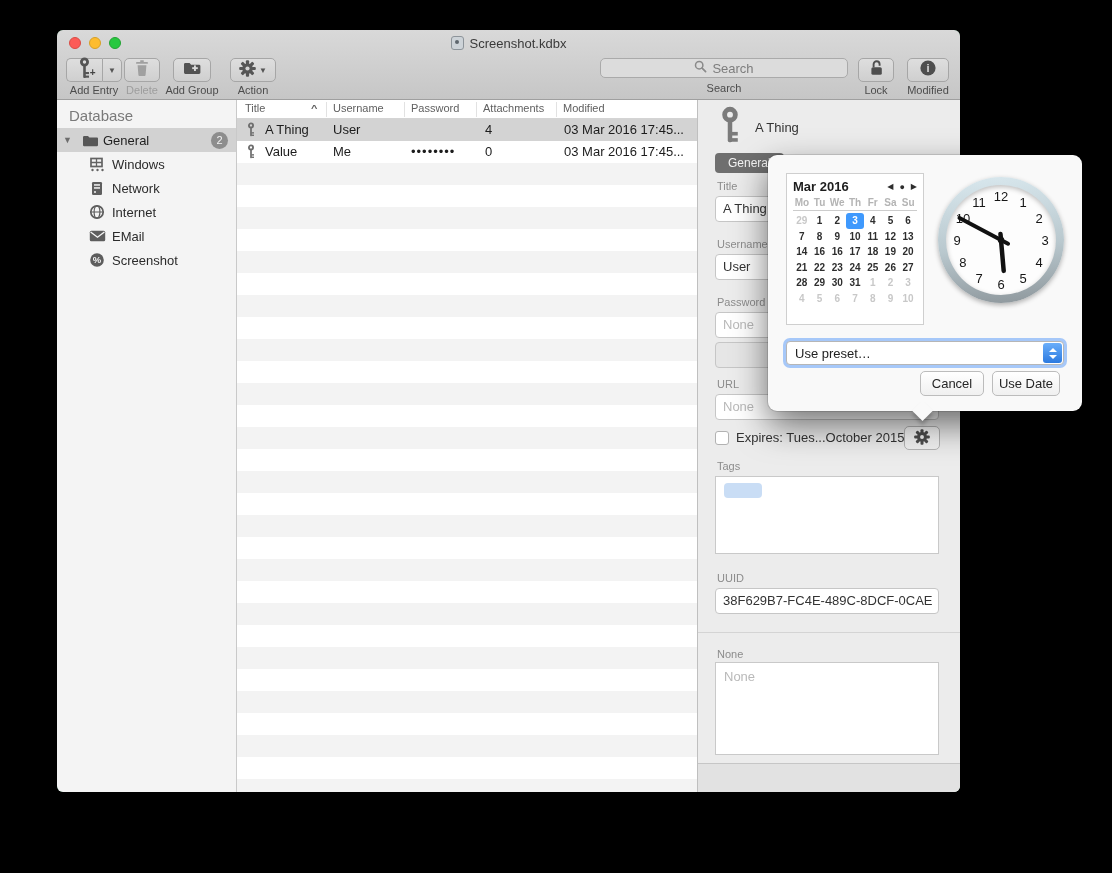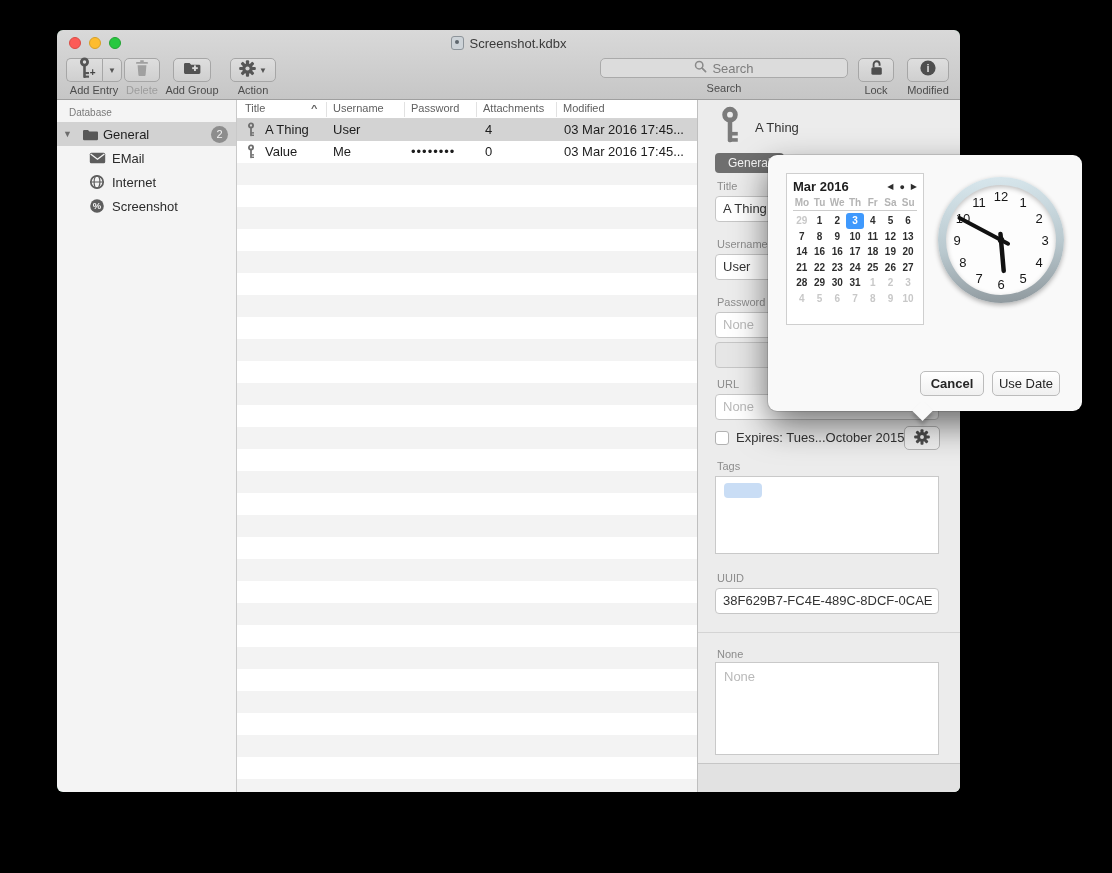--- a/index.html
+++ b/index.html
@@ -36,21 +36,21 @@
     background:linear-gradient(#dedede,#cfcfcf);display:flex;align-items:center;justify-content:center;font-size:8px;color:#555;}
   .chev{font-size:8px;color:#555;margin-left:3px;}
   .searchwrap{position:absolute;left:543px;top:2px;width:248px;text-align:center;}
   .searchfield{height:20px;border:1px solid #aaa;border-radius:5px;background:#dcdcdc;
     display:flex;align-items:center;justify-content:center;gap:5px;font-size:13px;color:#7d7d7d;}
   .toollabel{margin-top:4px;font-size:11px;color:#4c4c4c;}
 
   
   .content{position:absolute;left:0;top:70px;right:0;bottom:0;display:flex;}
   .sidebar{width:180px;background:#f4f4f4;border-right:1px solid #c9c9c9;padding-top:7px;position:relative;}
-  .sb-header{font-size:10px;color:#7a7a7a;margin:0 0 4px 12px;}
+  .sb-header{font-size:15px;color:#7a7a7a;margin:0 0 4px 12px;}
   .sb-root{height:24px;display:flex;align-items:center;background:#d2d2d2;position:relative;}
   .sb-disc{width:10px;margin-left:6px;font-size:9px;color:#6d6d6d;}
   .sb-root .ico{margin-left:8px;width:18px;display:flex;justify-content:center;}
   .sb-root .txt{margin-left:4px;font-size:13px;color:#1f1f1f;}
   .badge{position:absolute;right:8px;top:3.5px;min-width:17px;height:17px;border-radius:9px;background:#8d8d8d;
     color:#f2f2f2;font-size:11px;display:flex;align-items:center;justify-content:center;padding:0 4px;}
   .sb-item{height:24px;display:flex;align-items:center;}
   .sb-item .ico{margin-left:31px;width:18px;display:flex;justify-content:center;}
   .sb-item .txt{margin-left:6px;font-size:13px;color:#2b2b2b;}
 
@@ -117,21 +117,21 @@
 
   .preset{position:absolute;left:18px;top:186px;width:278px;height:24px;background:#fff;border:1px solid #b6b6b6;
     border-radius:4px;box-shadow:0 0 0 3px rgba(110,166,248,.6);display:flex;align-items:center;padding-left:8px;
     font-size:13px;color:#222;}
   .stepper{position:absolute;right:1px;top:1px;width:19px;height:20px;border-radius:3px;
     background:linear-gradient(#6aaefa,#2c7ae0);display:flex;flex-direction:column;align-items:center;justify-content:center;gap:3px;}
   .stepper .up{width:0;height:0;border-left:4px solid transparent;border-right:4px solid transparent;border-bottom:4px solid #fff;}
   .stepper .dn{width:0;height:0;border-left:4px solid transparent;border-right:4px solid transparent;border-top:4px solid #fff;}
   .pbtn{position:absolute;top:216px;height:25px;border:1px solid #bcbcbc;border-radius:5px;
     background:linear-gradient(#ffffff,#f0f0f0);font-size:13px;color:#262626;display:flex;align-items:center;justify-content:center;}
-  .pbtn.cancel{left:152px;width:64px;font-weight:bold;}
+  .pbtn.cancel{left:152px;width:64px;}
   .pbtn.usedate{left:224px;width:68px;}
 </style>
 </head>
 <body>
 
 <div class="stage">
 
   <div class="window">
     <div class="header">
       <div class="titlebar">
@@ -241,36 +241,60 @@
               <svg width="17" height="13" viewBox="0 0 17 13">
                 <path d="M1 3.2 Q1 2 2.2 2 H6 l1.4 1.6 H15 q1 0 1 1 V11 q0 1.2 -1.2 1.2 H2.2 Q1 12.2 1 11 Z" fill="#575757"></path>
               </svg>
             </span>
           <span class="txt">General</span>
           <span class="badge">2</span>
         </div>
         <div id="sidebar-items">
             <div class="sb-item">
               <span class="ico">
-                <svg width="17" height="12" viewBox="0 0 17 12">
-                  <rect x="0.8" y="0.8" width="15.4" height="10.4" rx="1.5" fill="#5d5d5d"></rect>
-                  <polyline points="1.6,2 8.5,7.2 15.4,2" fill="none" stroke="#f4f4f4" stroke-width="1.4"></polyline>
+                <svg width="17" height="15" viewBox="0 0 17 15">
+                  <rect x="2" y="1.5" width="11" height="8" fill="none" stroke="#636363" stroke-width="1.7"></rect>
+                  <line x1="2" y1="5.5" x2="13" y2="5.5" stroke="#636363" stroke-width="1.3"></line>
+                  <line x1="7.5" y1="1.5" x2="7.5" y2="9.5" stroke="#636363" stroke-width="1.3"></line>
+                  <circle cx="3.5" cy="13" r="1.2" fill="#636363"></circle>
+                  <circle cx="8.5" cy="13" r="1.2" fill="#636363"></circle>
+                  <circle cx="13.5" cy="13" r="1.2" fill="#636363"></circle>
                 </svg>
               </span>
-              <span class="txt">EMail</span>
+              <span class="txt">Windows</span>
+            </div>
+            <div class="sb-item">
+              <span class="ico">
+                <svg width="14" height="15" viewBox="0 0 14 15">
+                  <rect x="2" y="1" width="10" height="13" rx="1.3" fill="#5f5f5f"></rect>
+                  <rect x="4" y="3.2" width="6" height="1.5" fill="#f4f4f4"></rect>
+                  <rect x="4" y="6.2" width="6" height="1.5" fill="#f4f4f4"></rect>
+                  <circle cx="5" cy="11" r="1" fill="#f4f4f4"></circle>
+                </svg>
+              </span>
+              <span class="txt">Network</span>
             </div>
             <div class="sb-item">
               <span class="ico">
                 <svg width="16" height="16" viewBox="0 0 16 16">
                   <circle cx="8" cy="8" r="6.2" fill="none" stroke="#5d5d5d" stroke-width="1.7"></circle>
                   <ellipse cx="8" cy="8" rx="2.9" ry="6.2" fill="none" stroke="#5d5d5d" stroke-width="1.2"></ellipse>
                   <line x1="1.8" y1="8" x2="14.2" y2="8" stroke="#5d5d5d" stroke-width="1.2"></line>
                 </svg>
               </span>
               <span class="txt">Internet</span>
+            </div>
+            <div class="sb-item">
+              <span class="ico">
+                <svg width="17" height="12" viewBox="0 0 17 12">
+                  <rect x="0.8" y="0.8" width="15.4" height="10.4" rx="1.5" fill="#5d5d5d"></rect>
+                  <polyline points="1.6,2 8.5,7.2 15.4,2" fill="none" stroke="#f4f4f4" stroke-width="1.4"></polyline>
+                </svg>
+              </span>
+              <span class="txt">EMail</span>
             </div>
             <div class="sb-item">
               <span class="ico">
                 <svg width="16" height="16" viewBox="0 0 16 16">
                   <circle cx="8" cy="8" r="6.8" fill="#5d5d5d"></circle>
                   <text x="8" y="11.3" font-size="9.5" font-weight="bold" fill="#f4f4f4" text-anchor="middle" font-family="Liberation Sans,sans-serif">%</text>
                 </svg>
               </span>
               <span class="txt">Screenshot</span>
             </div>
@@ -461,17 +485,24 @@
           <span class="clocknum" style="left: 33px; top: 16.8949px;">11</span>
           <span class="clocknum" style="left: 55px; top: 11px;">12</span>
         </div>
       <svg class="hands" width="126" height="126">
         <line id="hand-minute" x1="63" y1="71" x2="63" y2="16" stroke="#111" stroke-width="4" stroke-linecap="round" transform="rotate(298,63,63)"></line>
         <line id="hand-hour" x1="63" y1="69" x2="63" y2="32" stroke="#111" stroke-width="4.5" stroke-linecap="round" transform="rotate(175,63,63)"></line>
         <circle cx="63" cy="63" r="3.2" fill="#111"></circle>
       </svg>
     </div>
 
+    <div class="preset">
+      <span>Use preset…</span>
+      <span class="stepper">
+          <span class="up"></span>
+          <span class="dn"></span>
+        </span>
+    </div>
     <div class="pbtn cancel">Cancel</div>
     <div class="pbtn usedate">Use Date</div>
   </div>
 
 </div>
 
 </body></html>

